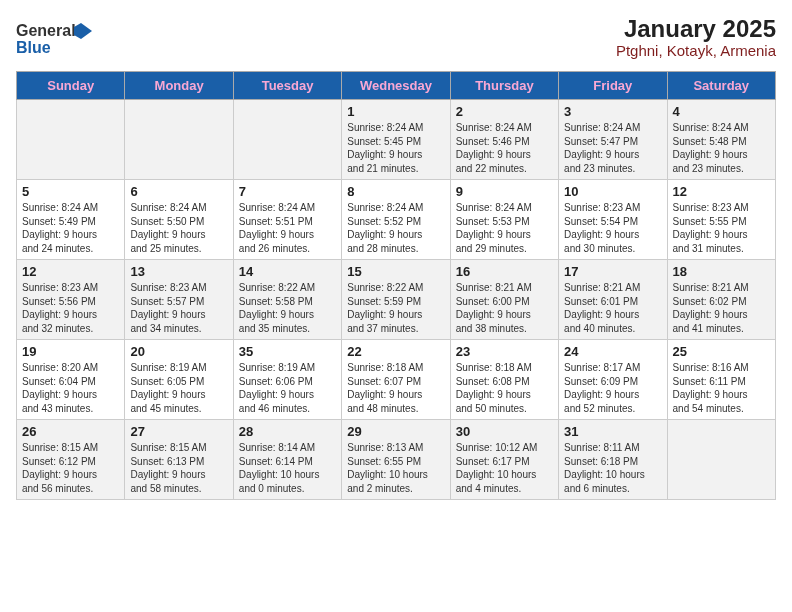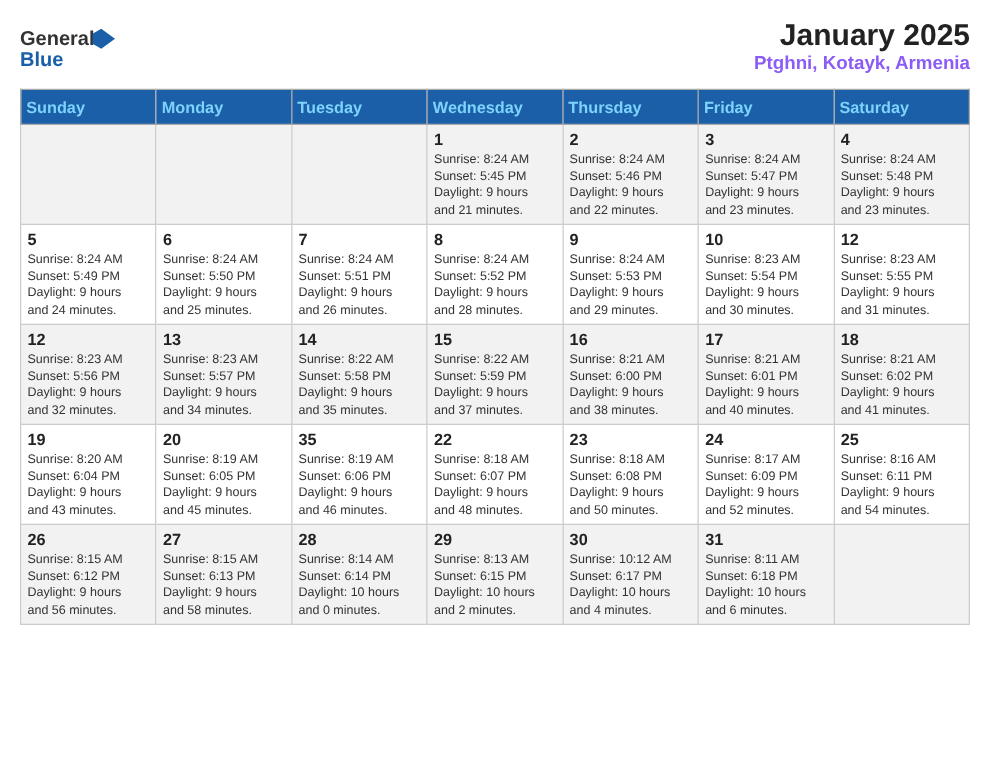--- a/index.html
+++ b/index.html
@@ -16,28 +16,28 @@
       align-items: flex-end;
       margin-bottom: 12px;
     }
     .logo {
       display: flex;
       align-items: center;
       gap: 4px;
     }
     .title-block { text-align: right; }
     .title-block h1 { font-size: 24px; font-weight: bold; color: #222; line-height: 1.1; }
-    .title-block h2 { font-size: 15px; font-weight: bold; color: #8b5cf6; }
+    .title-block h2 { font-size: 15px; font-weight: normal; color: #7f1d1d; }
     .calendar { width: 100%; border-collapse: collapse; }
     .calendar th {
       background: #1a5fa8;
-      color: #7dd3fc;
+      color: #f9a8d4;
       font-size: 13px;
       padding: 6px 4px;
-      text-align: left;
+      text-align: center;
       border: 1px solid #aaa;
     }
     .calendar td {
       border: 1px solid #ccc;
       vertical-align: top;
       padding: 4px 5px;
       font-size: 10.5px;
       color: #222;
       width: calc(100% / 7);
       height: 80px;
@@ -286,21 +286,21 @@
         <td>
           <span class="day-num">28</span>
           <div class="cell-info" style="white-space: pre-line;">Sunrise: 8:14 AM
 Sunset: 6:14 PM
 Daylight: 10 hours
 and 0 minutes.</div>
         </td>
         <td>
           <span class="day-num">29</span>
           <div class="cell-info" style="white-space: pre-line;">Sunrise: 8:13 AM
-Sunset: 6:15 PM
+Sunset: 6:55 PM
 Daylight: 10 hours
 and 2 minutes.</div>
         </td>
         <td>
           <span class="day-num">30</span>
           <div class="cell-info" style="white-space: pre-line;">Sunrise: 10:12 AM
 Sunset: 6:17 PM
 Daylight: 10 hours
 and 4 minutes.</div>
         </td>

